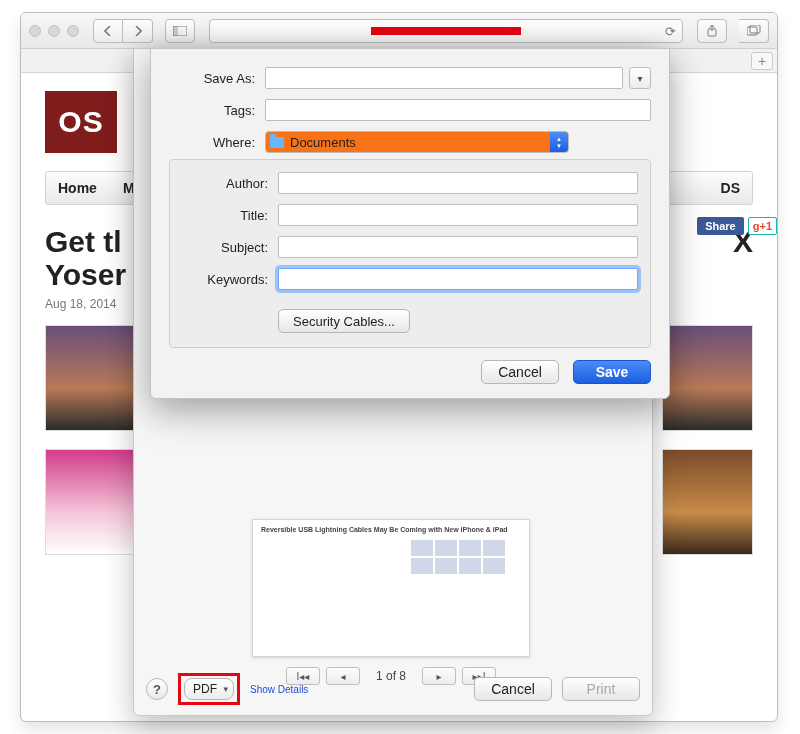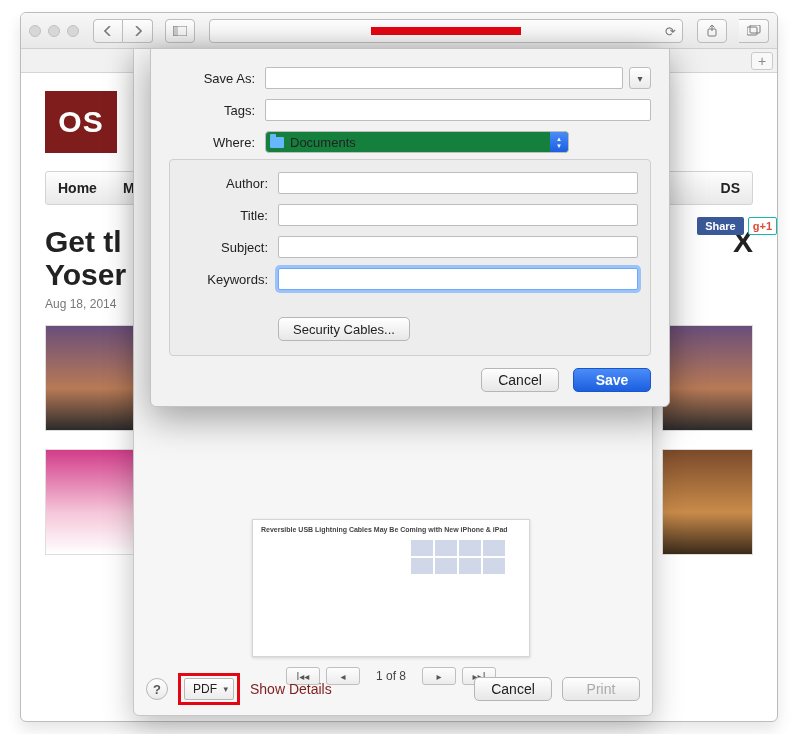--- a/index.html
+++ b/index.html
@@ -76,46 +76,46 @@
   .pg-btn { width:34px; height:18px; border:1px solid #bfbfbf; border-radius:3px;
             background:linear-gradient(#fdfdfd,#ececec); display:flex; align-items:center;
             justify-content:center; font-size:10px; color:#555; }
   .pg-label { padding:0 10px; }
   .print-bottom { position:absolute; bottom:10px; left:12px; right:12px; display:flex;
                   align-items:center; gap:10px; }
   .help-btn { width:22px; height:22px; border-radius:50%; border:1px solid #b7b7b7;
               background:linear-gradient(#fff,#eaeaea); display:flex; align-items:center;
               justify-content:center; color:#555; font-weight:700; font-size:13px; }
   .pdf-wrap { display:flex; align-items:center; border:3px solid #e30613; padding:2px 3px; }
-  .select-like { height:22px; border:1px solid #b7b7b7; border-radius:2px; padding:0 16px 0 8px;
+  .select-like { height:22px; border:1px solid #b7b7b7; border-radius:8px; padding:0 16px 0 8px;
                  background:linear-gradient(#fff,#ececec); display:flex; align-items:center;
                  font-size:12px; position:relative; }
   .select-like::after { content:"▾"; position:absolute; right:5px; font-size:9px; color:#555;}
   .mac-btn { min-width:78px; height:24px; border:1px solid #b6b6b6; border-radius:5px;
              background:linear-gradient(#fefefe,#e7e7e7); font-size:14px;
              display:flex; align-items:center; justify-content:center; }
   .mac-btn.primary { background:linear-gradient(#4a8cf7,#1c5fe0); color:#fff;
                      border-color:#1a56c8; font-weight:600; }
   .mac-btn.disabled { color:#aaa; }
-  .linklike { font-size:14px; color:#7f1d1d; }
+  .linklike { font-size:10px; color:#1d4ed8; }
 
   
   .save-dialog { position:absolute; left:150px; top:48px; width:520px;
                  background:#f2f2f2; border:1px solid #c3c3c3; border-radius:0 0 6px 6px;
                  box-shadow:0 12px 36px rgba(0,0,0,.35); padding:18px 18px 14px 18px; }
   .form-row { display:flex; align-items:center; margin-bottom:10px; }
   .form-row label { width:86px; text-align:right; margin-right:10px; font-size:13px; color:#222;}
   .txt { flex:1; height:22px; border:1px solid #bdbdbd; border-radius:2px; background:#fff;
          padding:0 4px; font-size:13px; outline:none; }
   .txt.focus { box-shadow:0 0 0 3px rgba(90,160,255,.55); border-color:#6fa8ff; }
   .expand-btn { width:22px; height:22px; margin-left:6px; border:1px solid #bdbdbd;
                 border-radius:3px; background:linear-gradient(#fff,#eaeaea); display:flex;
                 align-items:center; justify-content:center; font-size:10px; color:#555; }
   .where-select { flex:1; height:22px; border:1px solid #bdbdbd; border-radius:4px;
-                  background:#15803d; display:flex; align-items:center; padding:0 4px;
+                  background:#f97316; display:flex; align-items:center; padding:0 4px;
                   position:relative; }
   .where-select .folder { width:14px; height:11px; background:#67b7ff; border-radius:1px;
                           margin-right:6px; position:relative; }
   .where-select .folder::before { content:""; position:absolute; top:-3px; left:0; width:6px;
                                   height:3px; background:#67b7ff; border-radius:1px 1px 0 0; }
   .where-select .stepper { position:absolute; right:0; top:0; bottom:0; width:18px;
                            background:linear-gradient(#4a8cf7,#1c5fe0); border-radius:0 4px 4px 0;
                            display:flex; flex-direction:column; align-items:center;
                            justify-content:center; color:#fff; font-size:7px; line-height:7px; }
   .inset { border:1px solid #cfcfcf; border-radius:4px; background:#ededed; padding:12px 12px 14px;
@@ -273,21 +273,21 @@
       <input class="txt" value="" style="">
     </div>
     <div class="form-row">
       <label>Title:</label>
       <input class="txt" value="" style="">
     </div>
     <div class="form-row">
       <label>Subject:</label>
       <input class="txt" value="" style="">
     </div>
-    <div class="form-row" style="margin-bottom:27px">
+    <div class="form-row" style="margin-bottom:19px">
       <label>Keywords:</label>
       <input class="txt focus" value="" style="">
     </div>
     <div class="sec-btn">Security Cables...</div>
   </div>
 
   <div class="dlg-actions">
     <div class="mac-btn">Cancel</div>
     <div class="mac-btn primary">Save</div>
   </div>

